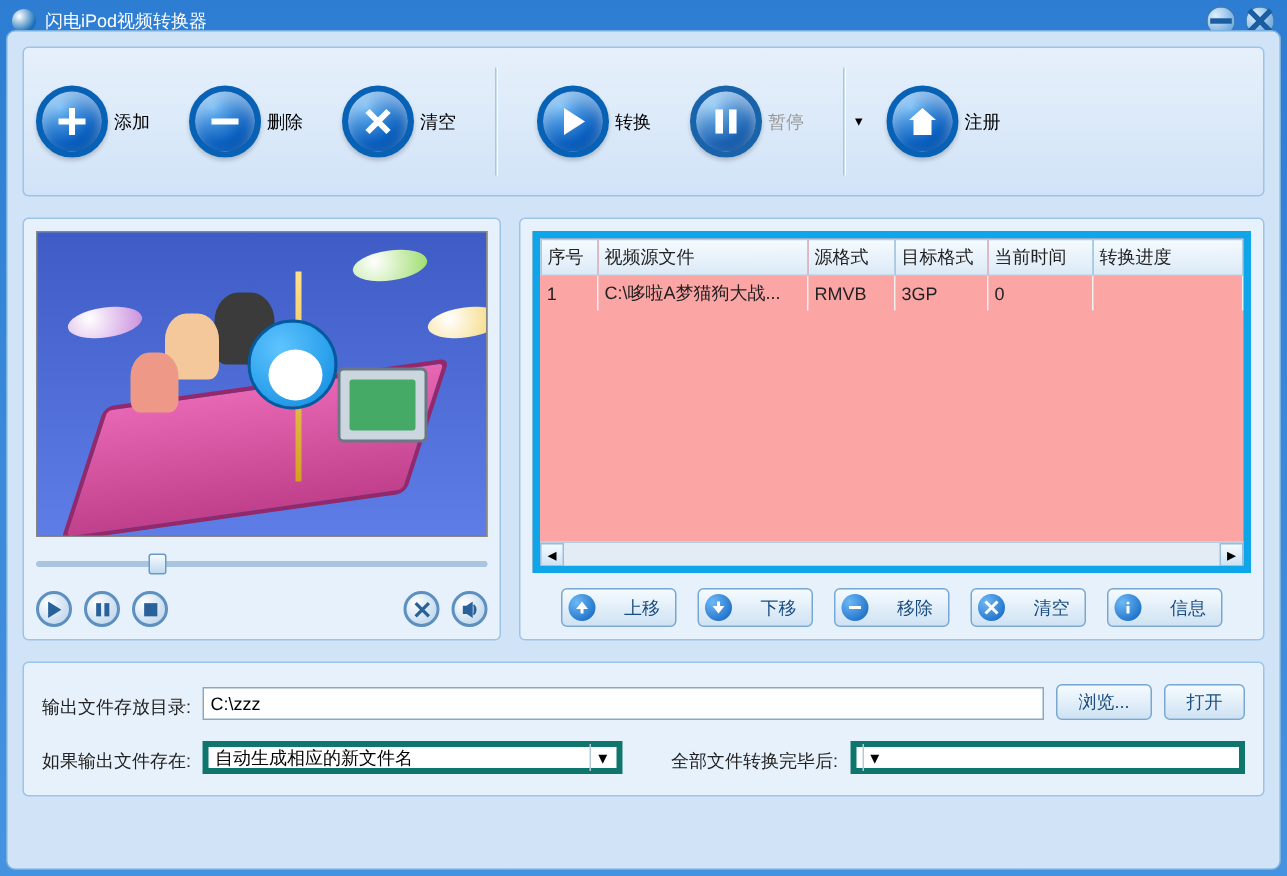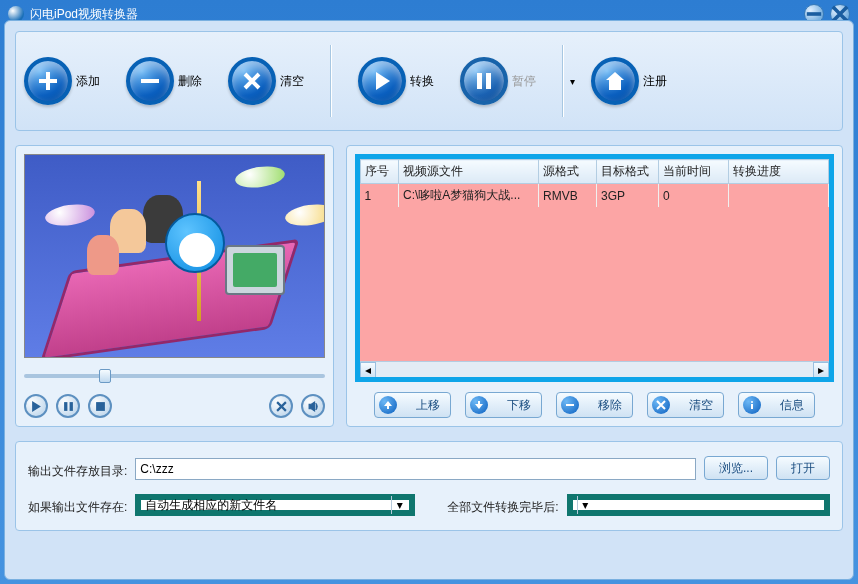--- a/index.html
+++ b/index.html
@@ -34,21 +34,21 @@
 .hscroll{height:16px;background:#e3ecf5;border-top:1px solid #b3cde2;display:flex;align-items:center}
 .hs-btn{width:16px;height:16px;background:linear-gradient(#f5fbff,#cfe2f3);border:1px solid #99bfe0;display:flex;align-items:center;justify-content:center;cursor:pointer}
 .hs-track{flex:1;height:16px;background:#e3ecf5}
 .list-buttons{display:flex;gap:14px;margin-top:10px;justify-content:center}
 .action-btn{height:26px;padding:0 10px 0 4px;background:linear-gradient(#f5fbff,#cfe2f3);border:1px solid #78a8d2;border-radius:4px;display:flex;align-items:center;gap:19px;cursor:pointer;color:#1a4d80}
 .action-btn .ic{width:18px;height:18px;border-radius:50%;background:radial-gradient(circle at 30% 30%,#6db8f5,#0a5fbf);display:flex;align-items:center;justify-content:center}
 .action-btn .ic svg{width:10px;height:10px;fill:#fff}
 .bottom{border:1px solid #9bc4e8;border-radius:4px;background:#e7f1fb;padding:14px 12px;display:flex;flex-direction:column;gap:14px}
 .row{display:flex;align-items:flex-end;gap:8px}
 .txtin{height:22px;border:1px solid #8aa8c4;background:#fff;padding:0 4px}
-.selectbox{height:22px;border:6px solid #0f766e;background:#fff;display:flex;align-items:center;justify-content:space-between;padding:0 2px 0 4px}
+.selectbox{height:22px;border:4px solid #0f766e;background:#fff;display:flex;align-items:center;justify-content:space-between;padding:0 2px 0 4px}
 .selectbox .caret{width:16px;height:18px;border-left:1px solid #b6c9da;display:flex;align-items:center;justify-content:center}
 .stdbtn{height:24px;padding:0 14px;background:linear-gradient(#f5fbff,#cfe2f3);border:1px solid #78a8d2;border-radius:4px;cursor:pointer;color:#1a4d80}
 .lbl{color:#222}
 .disabled .big-circle{filter:grayscale(0.2) brightness(1.05)}
 .disabled span{color:#999}
 
 .sky{position:absolute;inset:0;background:linear-gradient(#3f5cc6,#5f7de6)}
 .platform{position:absolute;left:30px;top:100px;width:230px;height:90px;background:linear-gradient(#e867b4,#c1408b);transform:skew(-18deg,-8deg);border-radius:6px;border:3px solid #93286a}
 .char{position:absolute;border-radius:50%}
 .doraemon{left:140px;top:58px;width:60px;height:60px;background:radial-gradient(circle at 35% 30%,#5ec4ff,#0b8ae0);border:2px solid #045a9e}

